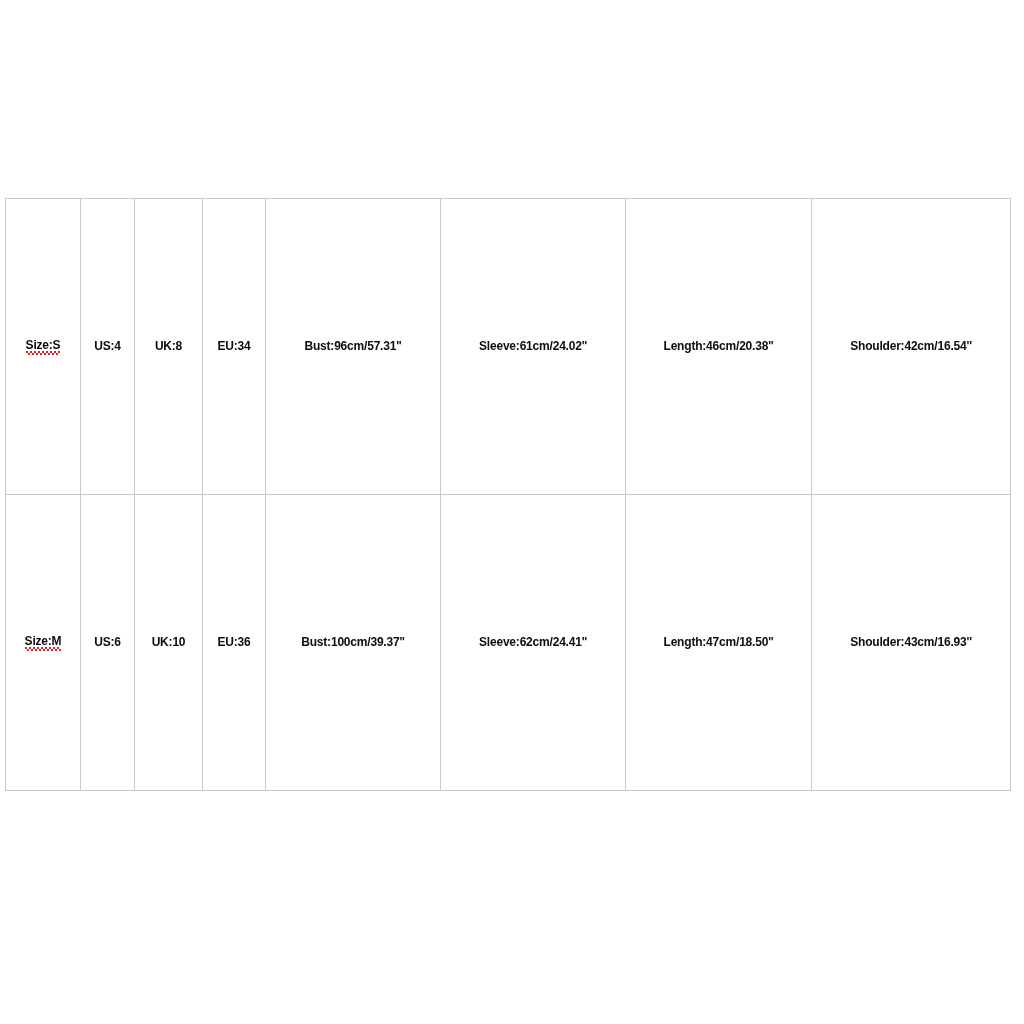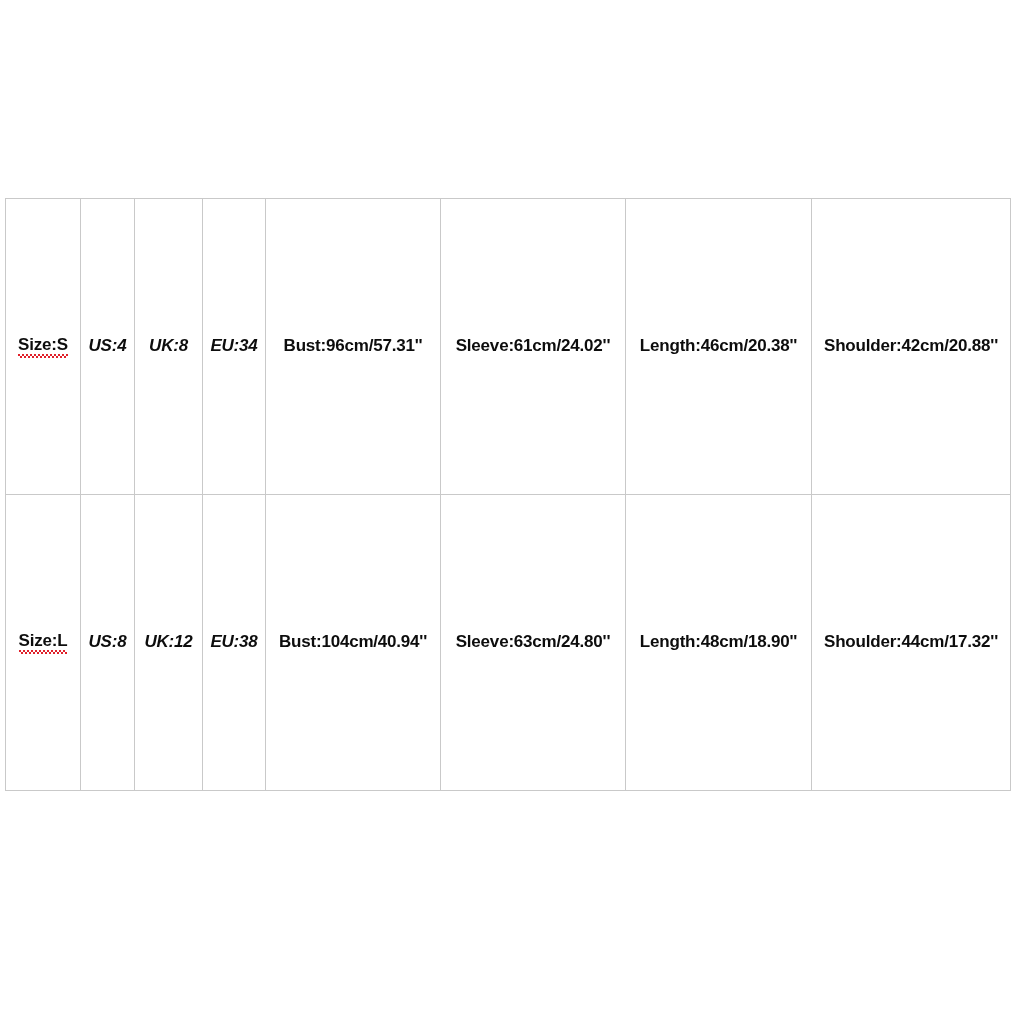--- a/index.html
+++ b/index.html
@@ -31,21 +31,21 @@
   }
 
   table.size-chart td {
     border: 1px solid #c9c9c9;
     text-align: center;
     vertical-align: middle;
     padding: 0 2px;
     color: #0d0d0d;
     font-family: "Liberation Sans", sans-serif;
     font-weight: bold;
-    font-size: 17px;
+    font-size: 12px;
     line-height: 1.1;
     letter-spacing: -0.2px;
     white-space: nowrap;
     overflow: hidden;
   }
 
   
   col.c-size     { width: 75px;  }
   col.c-us       { width: 54px;  }
   col.c-uk       { width: 68px;  }
@@ -72,21 +72,21 @@
       linear-gradient(45deg, transparent 45%, #e0202a 45%, #e0202a 58%, transparent 58%),
       linear-gradient(-45deg, transparent 45%, #e0202a 45%, #e0202a 58%, transparent 58%);
     background-size: 4px 4px;
     background-repeat: repeat-x;
     background-position: 0 0, 2px 0;
   }
 
   .cell-size     { font-size: 17px; }
   .cell-us,
   .cell-uk,
-  .cell-eu       { font-size: 17px; font-style: italic; }
+  .cell-eu       { font-size: 17px; }
   .cell-bust     { font-size: 17px; }
   .cell-sleeve   { font-size: 17px; border-radius: 22px; }
   .cell-length   { font-size: 17px; }
   .cell-shoulder { font-size: 17px; }
 </style>
 </head>
 <body>
 
 <div id="size-chart-wrap">
   <table class="size-chart">
@@ -102,27 +102,27 @@
     </colgroup>
     <tbody>
       <tr>
         <td class="cell-size"><span class="spellcheck">Size:S</span></td>
         <td class="cell-us">US:4</td>
         <td class="cell-uk">UK:8</td>
         <td class="cell-eu">EU:34</td>
         <td class="cell-bust">Bust:96cm/57.31''</td>
         <td class="cell-sleeve">Sleeve:61cm/24.02''</td>
         <td class="cell-length">Length:46cm/20.38''</td>
-        <td class="cell-shoulder">Shoulder:42cm/20.88''</td>
+        <td class="cell-shoulder">Shoulder:42cm/16.54''</td>
       </tr>
       <tr>
-        <td class="cell-size"><span class="spellcheck">Size:L</span></td>
-        <td class="cell-us">US:8</td>
-        <td class="cell-uk">UK:12</td>
-        <td class="cell-eu">EU:38</td>
-        <td class="cell-bust">Bust:104cm/40.94''</td>
-        <td class="cell-sleeve">Sleeve:63cm/24.80''</td>
-        <td class="cell-length">Length:48cm/18.90''</td>
-        <td class="cell-shoulder">Shoulder:44cm/17.32''</td>
+        <td class="cell-size"><span class="spellcheck">Size:M</span></td>
+        <td class="cell-us">US:6</td>
+        <td class="cell-uk">UK:10</td>
+        <td class="cell-eu">EU:36</td>
+        <td class="cell-bust">Bust:100cm/39.37''</td>
+        <td class="cell-sleeve">Sleeve:62cm/24.41''</td>
+        <td class="cell-length">Length:47cm/18.50''</td>
+        <td class="cell-shoulder">Shoulder:43cm/16.93''</td>
       </tr>
     </tbody>
   </table>
 </div>
 
 </body></html>

